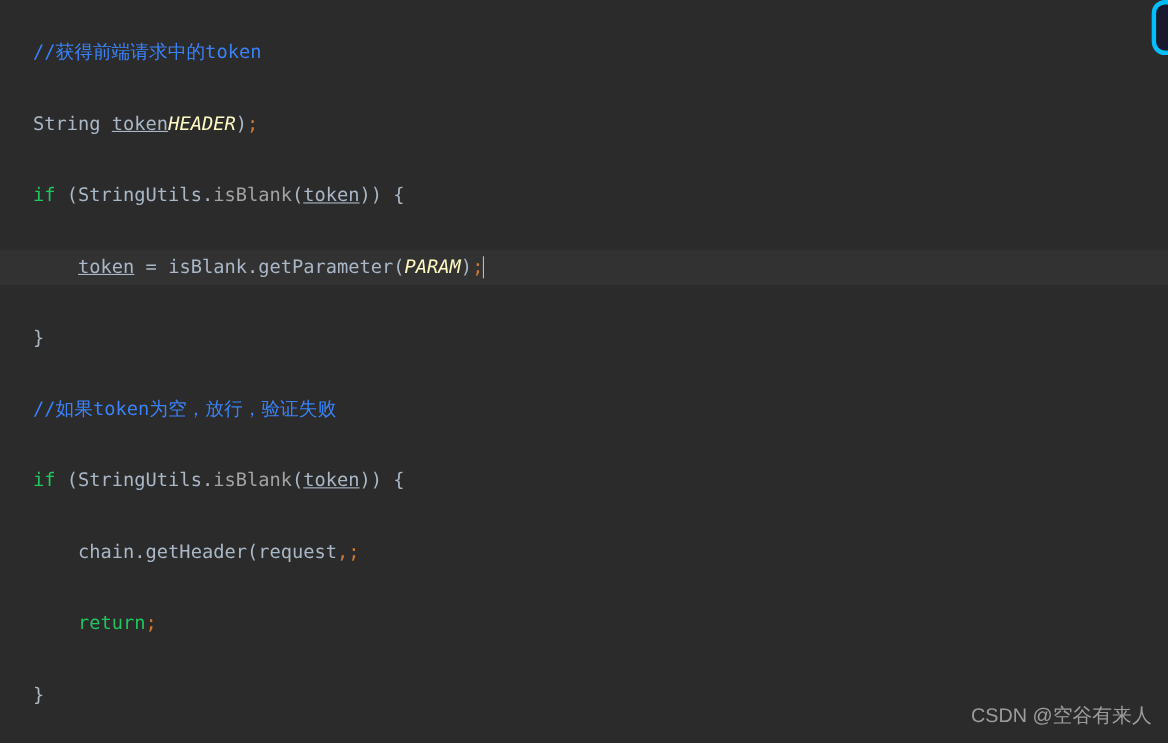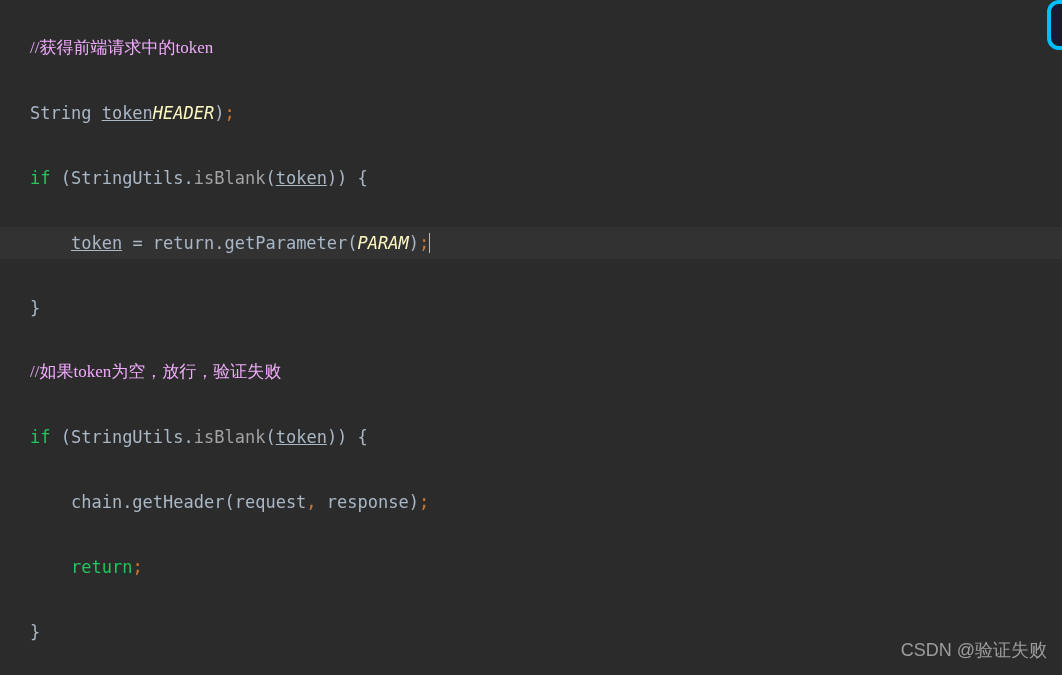--- a/index.html
+++ b/index.html
@@ -26,21 +26,21 @@
       height: 32.5px;
       display: flex;
       align-items: center;
     }
     .line.highlighted {
       background-color: #323232;
       margin-left: -30px;
       padding-left: 30px;
       width: 1062px;
     }
-    .comment { color: #f0abfc; font-family: Liberation Serif, serif; }
+    .comment { color: #3b82f6; }
     .keyword { color: #22c55e; }
     .static-field { color: #fef9c3; font-style: italic; }
     .static-method { color: #a3a3a3; }
     .underline { text-decoration: underline; }
     .semicolon { color: #cc7832; }
     .comma { color: #cc7832; }
     .cursor {
       display: inline-block;
       width: 1px;
       height: 20px;
@@ -73,36 +73,36 @@
       transform: translateX(15px);
     }
   </style>
 </head>
 <body>
 
 <div class="code-area">
 <div class="line"><span class="comment">//获得前端请求中的token</span></div>
 <div class="line"><span>String </span><span class="underline">token</span><span class="static-field">HEADER</span><span>)</span><span class="semicolon">;</span></div>
 <div class="line"><span class="keyword">if</span><span> (StringUtils.</span><span class="static-method">isBlank</span><span>(</span><span class="underline">token</span><span>)) {</span></div>
-<div class="line highlighted"><span>    </span><span class="underline">token</span><span> = return.getParameter(</span><span class="static-field">PARAM</span><span>)</span><span class="semicolon">;</span><span class="cursor"></span></div>
+<div class="line highlighted"><span>    </span><span class="underline">token</span><span> = isBlank.getParameter(</span><span class="static-field">PARAM</span><span>)</span><span class="semicolon">;</span><span class="cursor"></span></div>
 <div class="line"><span>}</span></div>
 <div class="line"><span class="comment">//如果token为空，放行，验证失败</span></div>
 <div class="line"><span class="keyword">if</span><span> (StringUtils.</span><span class="static-method">isBlank</span><span>(</span><span class="underline">token</span><span>)) {</span></div>
-<div class="line"><span>    </span><span>chain.getHeader(request</span><span class="comma">,</span><span> response)</span><span class="semicolon">;</span></div>
+<div class="line"><span>    </span><span>chain.getHeader(request</span><span class="comma">,</span><span class="semicolon">;</span></div>
 <div class="line"><span>    </span><span class="keyword">return</span><span class="semicolon">;</span></div>
 <div class="line"><span>}</span></div>
 
 
 
 
 
 
 
 
 
 
 </div>
 
 <div class="logo-corner">
   <div class="logo-shape"></div>
 </div>
 
-<div class="watermark">CSDN @验证失败</div>
+<div class="watermark">CSDN @空谷有来人</div>
 
 </body></html>

